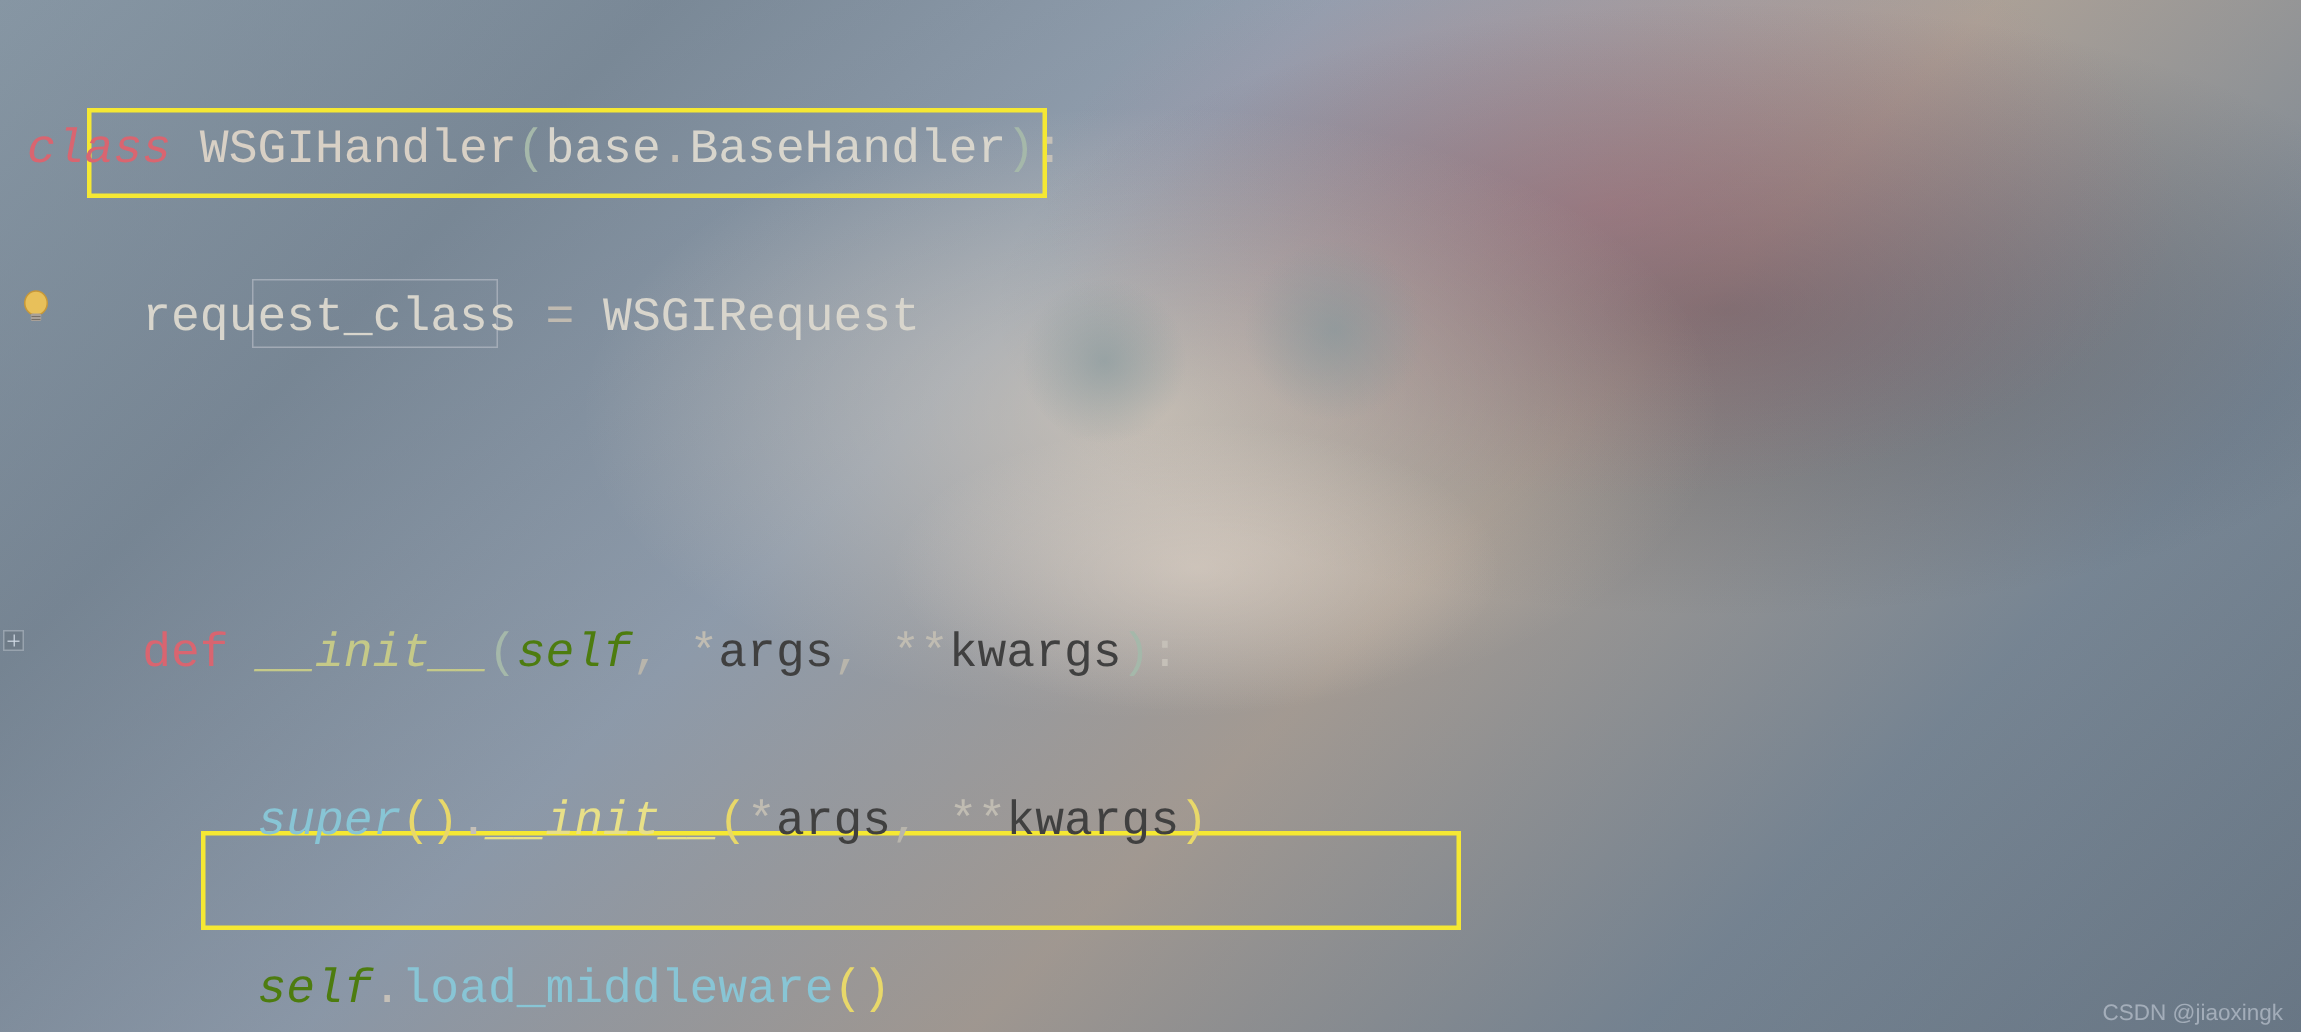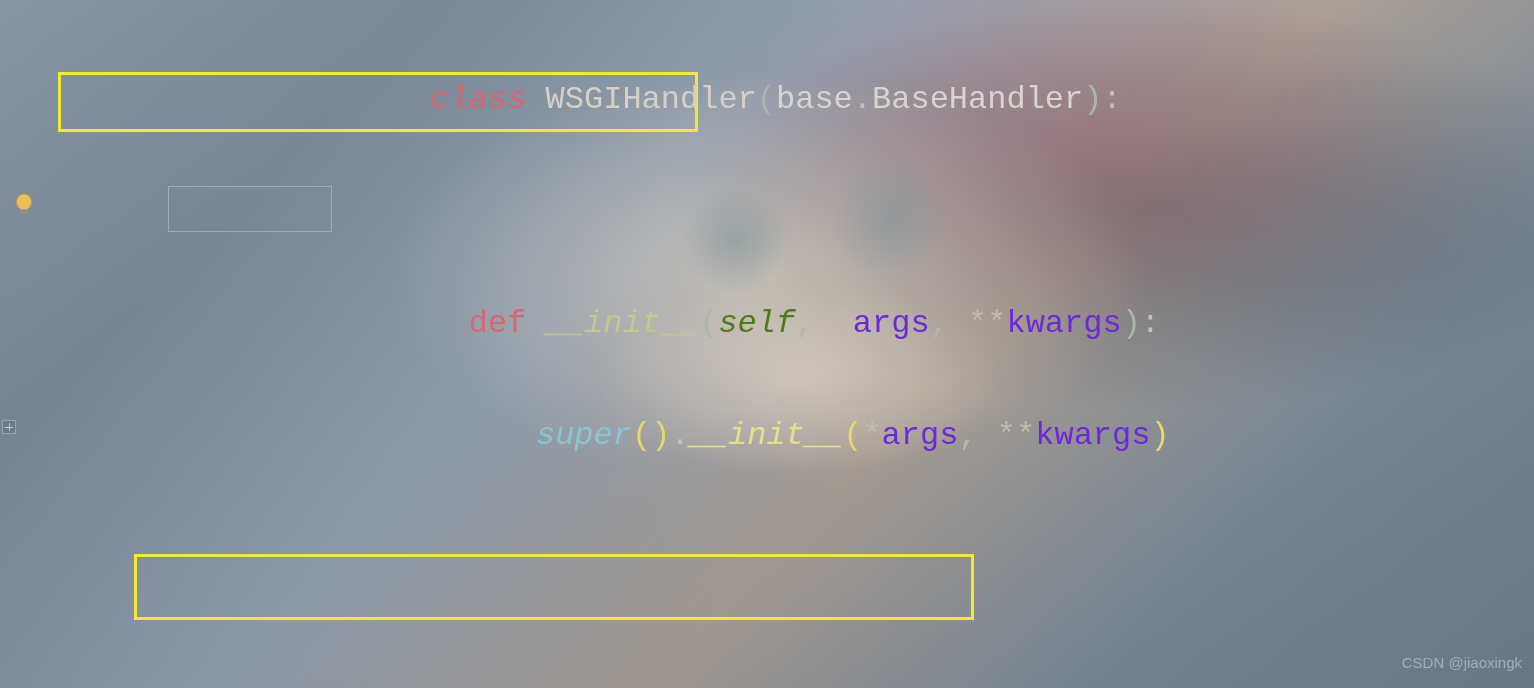--- a/index.html
+++ b/index.html
@@ -47,21 +47,20 @@
       position: relative;
       padding: 16px 0 0 18px;
       line-height: 56px;
       white-space: pre;
       z-index: 10;
     }
     
     .code-line {
       display: block;
       height: 56px;
-      text-align: center;
     }
     
     .gutter {
       position: absolute;
       left: 0;
       top: 0;
       width: 40px;
       height: 100%;
       z-index: 11;
     }
@@ -142,29 +141,29 @@
     .class-name { color: #d8d0c5; }
     .paren { color: #a5b8aa; }
     .bracket-yellow { color: #e8d86a; }
     .dot { color: #c5c0b8; }
     .name { color: #d8d5cc; }
     .eq { color: #c0bab0; }
     .method { color: #e8e088; font-style: italic; }
     .method-dunder { color: #c5c988; font-style: italic; }
     .self { color: #4d7c0f; font-style: italic; }
     .super-kw { color: #88c5d5; font-style: italic; }
-    .param { color: #6d28d9; }
+    .param { color: #404040; }
     .star { color: #c0bcb2; }
     .call-fn { color: #88c5d5; }
     .comma { color: #b8b5ac; }
     
     .watermark {
       position: absolute;
       right: 12px;
-      bottom: 17px;
+      bottom: 4px;
       font-size: 15px;
       font-family: Arial, sans-serif;
       color: rgba(220, 225, 235, 0.5);
       z-index: 20;
       margin-top: 42px;
     }
   </style>
 </head>
 <body>
 
@@ -182,23 +181,25 @@
       <rect x="6.5" y="16" width="7" height="5" fill="#a8a098" rx="1"></rect>
       <line x1="7" y1="18" x2="13" y2="18" stroke="#787068" stroke-width="0.8"></line>
       <line x1="7" y1="20" x2="13" y2="20" stroke="#787068" stroke-width="0.8"></line>
     </svg>
   </div>
   <div class="collapse-icon" style="top: 420px;"></div>
 </div>
 
 <div class="code-container">
 <span class="code-line"><span class="kw-class">class</span> <span class="class-name">WSGIHandler</span><span class="paren">(</span><span class="name">base</span><span class="dot">.</span><span class="name">BaseHandler</span><span class="paren">)</span><span class="dot">:</span></span>
+<span class="code-line">    <span class="name">request_class</span> <span class="eq">=</span> <span class="name">WSGIRequest</span></span>
 <span class="code-line"></span>
 <span class="code-line">    <span class="kw-def">def</span> <span class="method-dunder">__init__</span><span class="paren">(</span><span class="self">self</span><span class="comma">,</span> <span class="star">*</span><span class="param">args</span><span class="comma">,</span> <span class="star">**</span><span class="param">kwargs</span><span class="paren">)</span><span class="dot">:</span></span>
 <span class="code-line">        <span class="super-kw">super</span><span class="bracket-yellow">()</span><span class="dot">.</span><span class="method">__init__</span><span class="bracket-yellow">(</span><span class="star">*</span><span class="param">args</span><span class="comma">,</span> <span class="star">**</span><span class="param">kwargs</span><span class="bracket-yellow">)</span></span>
+<span class="code-line">        <span class="self">self</span><span class="dot">.</span><span class="call-fn">load_middleware</span><span class="bracket-yellow">()</span></span>
 
 
 
 
 
 
 </div>
 
 <div class="watermark">CSDN @jiaoxingk</div>
 

